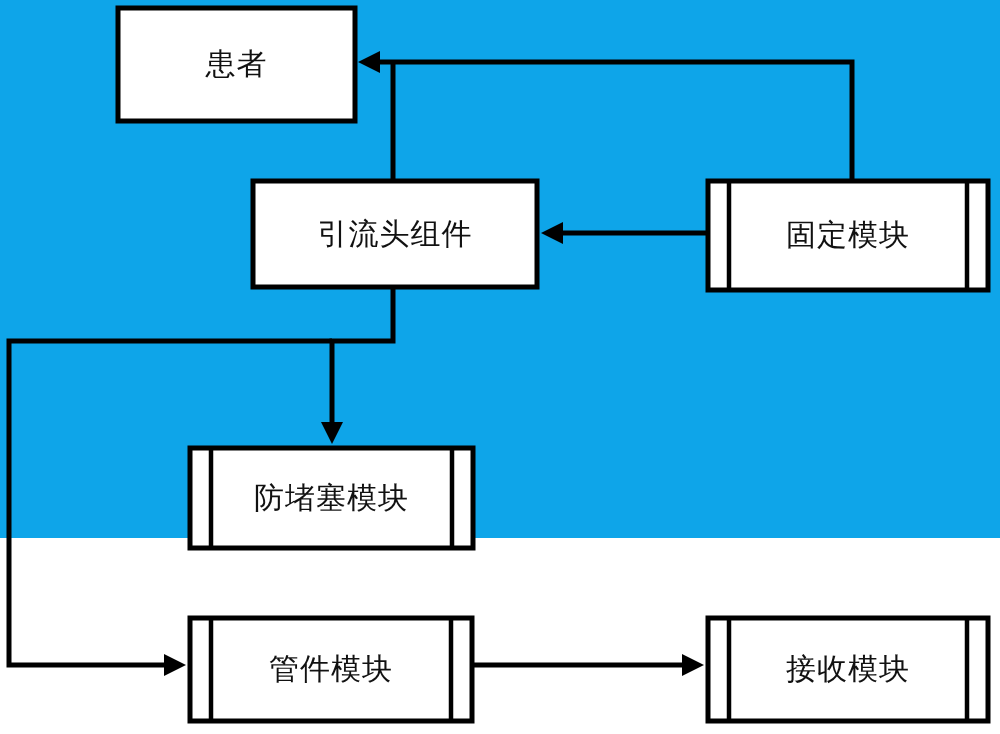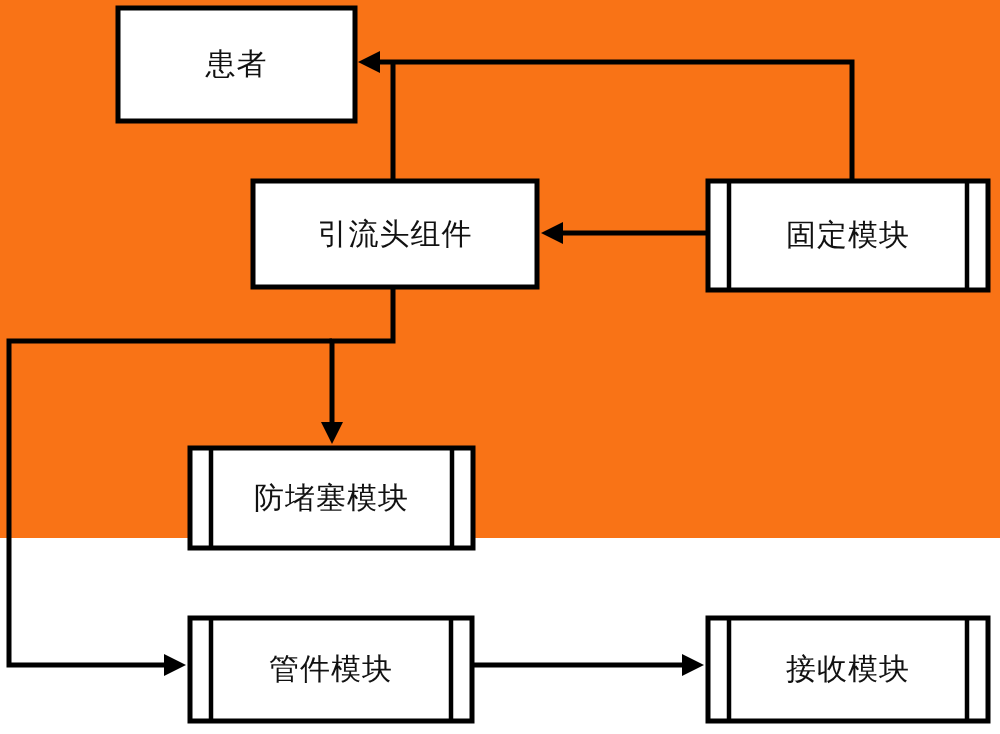--- a/index.html
+++ b/index.html
@@ -11,21 +11,21 @@
   body {
     width: 1000px;
     height: 734px;
     font-family: "DejaVu Sans", "Liberation Sans", sans-serif;
     overflow: hidden;
   }
   #diagram-root {
     position: relative;
     width: 1000px;
     height: 538px;
-    background: #f97316;
+    background: #0ea5e9;
   }
   svg.flow-canvas {
     display: block;
     width: 1000px;
     height: 734px;
   }
   .node-shape {
     fill: #ffffff;
     stroke: #000000;
     stroke-width: 5;

